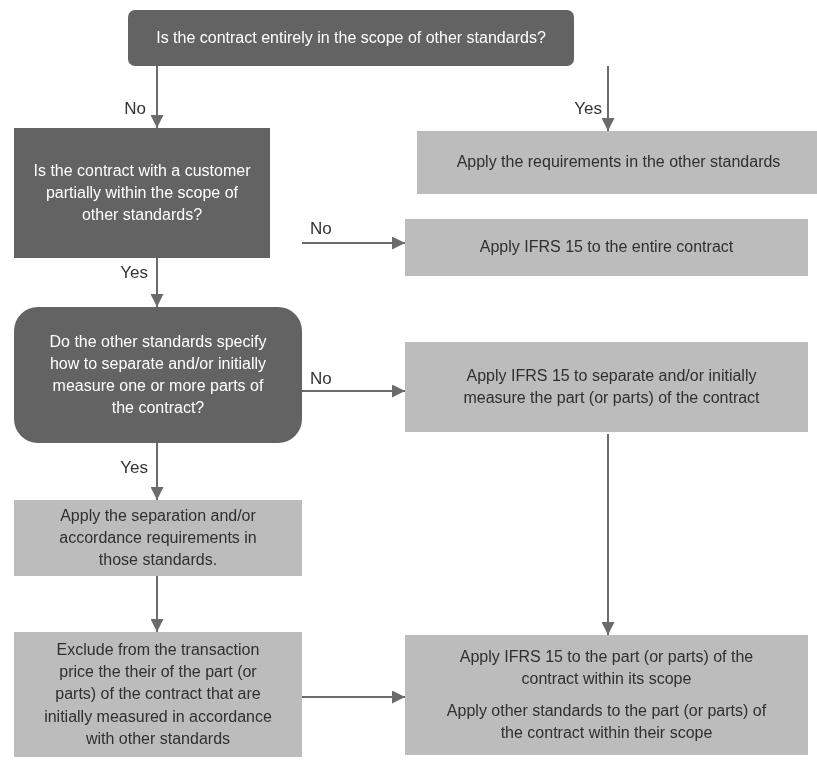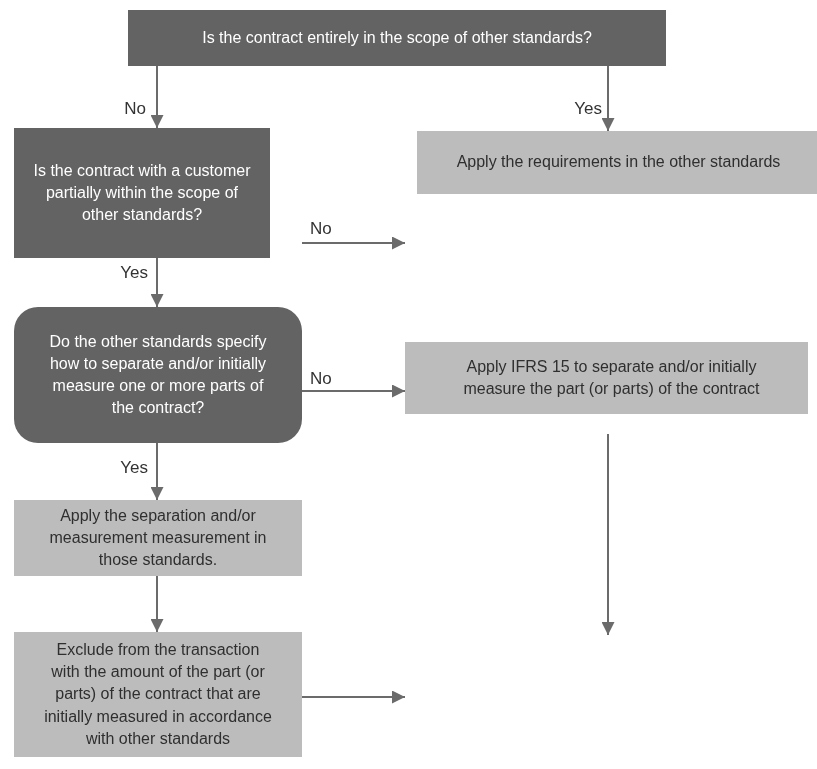--- a/index.html
+++ b/index.html
@@ -80,61 +80,70 @@
     <line x1="608" y1="66" x2="608" y2="131" marker-end="url(#ah)"></line>
     <line x1="302" y1="243" x2="405" y2="243" marker-end="url(#ah)"></line>
     <line x1="157" y1="258" x2="157" y2="307" marker-end="url(#ah)"></line>
     <line x1="302" y1="391" x2="405" y2="391" marker-end="url(#ah)"></line>
     <line x1="157" y1="443" x2="157" y2="500" marker-end="url(#ah)"></line>
     <line x1="157" y1="576" x2="157" y2="632" marker-end="url(#ah)"></line>
     <line x1="302" y1="697" x2="405" y2="697" marker-end="url(#ah)"></line>
     <line x1="608" y1="434" x2="608" y2="635" marker-end="url(#ah)"></line>
   </svg>
 
-  <div class="box dark" style="left:128px; top:10px; width:538px; height:56px;">
+  <div class="box dark" style="left:128px; top:10px; width:446px; height:56px;border-radius:7px;">
     <span class="box-text">Is the contract entirely in the scope of other standards?</span>
   </div>
 
   <div class="box dark" style="left:14px; top:128px; width:256px; height:130px;">
     <span class="box-text">Is the contract with a customer
 partially within the scope of
 other standards?</span>
   </div>
 
   <div class="box dark" style="left:14px; top:307px; width:288px; height:136px;border-radius:24px;">
     <span class="box-text">Do the other standards specify
 how to separate and/or initially
 measure one or more parts of
 the contract?</span>
   </div>
 
   <div class="box light" style="left:14px; top:500px; width:288px; height:76px;">
     <span class="box-text">Apply the separation and/or
-measurement measurement in
+accordance requirements in
 those standards.</span>
   </div>
 
   <div class="box light" style="left:14px; top:632px; width:288px; height:125px;">
     <span class="box-text">Exclude from the transaction
-with the amount of the part (or
+price the their of the part (or
 parts) of the contract that are
 initially measured in accordance
 with other standards</span>
   </div>
 
   <div class="box light" style="left:417px; top:131px; width:403px; height:63px;">
     <span class="box-text">Apply the requirements in the other standards</span>
   </div>
 
+  <div class="box light" style="left:405px; top:219px; width:403px; height:57px;">
+    <span class="box-text">Apply IFRS 15 to the entire contract</span>
+  </div>
 
-  <div class="box light" style="left:405px; top:342px; width:403px; height:72px;padding-left:20px;">
+  <div class="box light" style="left:405px; top:342px; width:403px; height:90px;padding-left:20px;">
     <span class="box-text">Apply IFRS 15 to separate and/or initially
 measure the part (or parts) of the contract</span>
   </div>
 
+  <div class="box light" style="left:405px; top:635px; width:403px; height:120px;">
+    <span class="box-text">Apply IFRS 15 to the part (or parts) of the
+contract within its scope</span>
+    <span class="box-text">Apply other standards to the part (or parts) of
+the contract within their scope</span>
+  </div>
 
   <span class="edge-label align-right" style="left:110px; top:100px; width:36px;">No</span>
 
   <span class="edge-label align-right" style="left:566px; top:100px; width:36px;">Yes</span>
 
   <span class="edge-label align-left" style="left:310px; top:220px; width:40px;">No</span>
 
   <span class="edge-label align-right" style="left:112px; top:264px; width:36px;">Yes</span>
 
   <span class="edge-label align-left" style="left:310px; top:370px; width:40px;">No</span>

